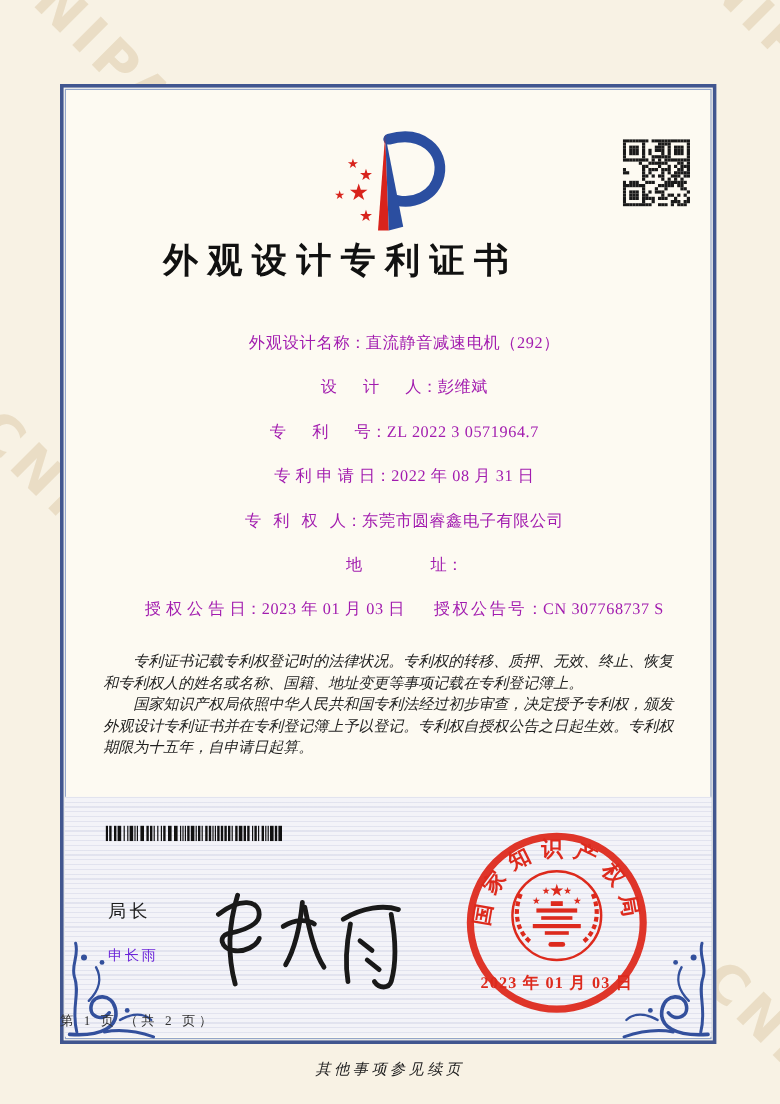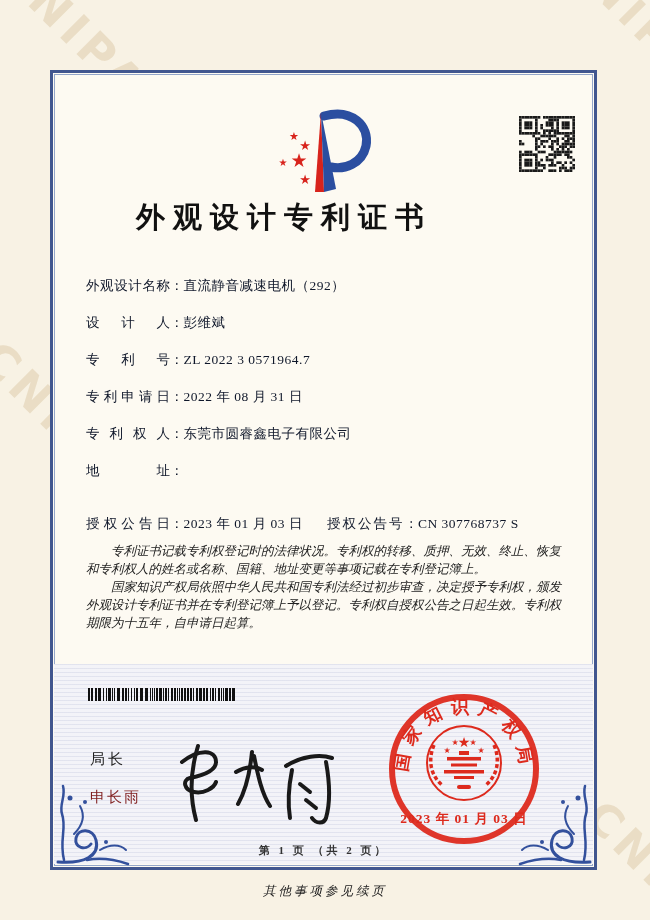--- a/index.html
+++ b/index.html
@@ -8,41 +8,41 @@
   .wm{position:absolute;font-family:"DejaVu Sans","Liberation Sans",sans-serif;font-weight:700;
       color:rgba(196,170,118,0.28);transform:rotate(45deg);letter-spacing:6px;white-space:nowrap;pointer-events:none;}
   .frame{position:absolute;left:50px;top:70px;width:541px;height:794px;border:3px solid #41568f;background:#fdfaf2;}
   .frame-inner{position:absolute;inset:1px;border:1px solid #93a5c9;}
   .cert-no{position:absolute;left:88px;top:106px;font-size:13px;letter-spacing:2.5px;color:#3a3a3a;}
   .logo{position:absolute;left:272px;top:100px;}
   .qr{position:absolute;left:519px;top:116px;width:56px;height:56px;}
   .title{position:absolute;left:50px;top:198px;width:468px;text-align:center;font-size:29px;
          font-weight:bold;letter-spacing:8px;color:#111;}
   .fields{position:absolute;left:86px;top:276px;width:502px;}
-  .frow{display:flex;align-items:flex-start;line-height:20px;margin-bottom:17px;font-size:13.5px;color:#0f172a;}
+  .frow{display:flex;align-items:flex-start;line-height:20px;margin-bottom:17px;font-size:13.5px;color:#a21caf;justify-content:center;}
   .flabel{display:inline-block;width:84px;text-align:justify;text-align-last:justify;flex:0 0 84px;}
   .fcolon{flex:0 0 auto;}
   .fvalue{letter-spacing:0.5px;}
-  .gpair{display:flex;margin-top:16px;}
+  .gpair{display:flex;}
   .gpair2{margin-left:24px;}
   .glabel{letter-spacing:2px;}
   .bodytext{position:absolute;left:86px;top:542px;width:484px;font-size:12.5px;line-height:18px;color:#222;}
   .bodytext p{margin:0;text-indent:2em;font-style:italic;}
   .panel{position:absolute;left:54px;top:664px;width:539px;height:200px;background-color:#f3f3f8;
          background-image:repeating-linear-gradient(180deg,rgba(110,120,175,0.13) 0 1px,rgba(255,255,255,0) 1px 4px);}
   .barcode{position:absolute;left:88px;top:688px;width:152px;height:13px;}
   .signer-title{position:absolute;left:90px;top:750px;font-size:15px;letter-spacing:3px;color:#1c1c1c;}
-  .signer-name{position:absolute;left:90px;top:788px;font-size:15px;letter-spacing:2px;color:#7f1d1d;}
+  .signer-name{position:absolute;left:90px;top:788px;font-size:12px;letter-spacing:2px;color:#6d28d9;}
   .signature{position:absolute;left:160px;top:732px;}
   .seal{position:absolute;left:388px;top:693px;}
   .flourish{position:absolute;top:772px;}
   .flourish.left{left:54px;}
   .flourish.right{left:510px;transform:scaleX(-1);}
-  .page-ind{position:absolute;left:50px;top:843px;width:547px;text-align:center;font-size:11px;
-            letter-spacing:3px;color:#333;font-weight:bold;}
+  .page-ind{position:absolute;left:50px;top:843px;width:547px;text-align:left;font-size:11px;
+            letter-spacing:3px;color:#333;}
   .footer-note{position:absolute;left:0;top:883px;width:650px;text-align:center;font-size:12.5px;
                letter-spacing:3px;color:#222;font-style:italic;}
 </style>
 </head>
 <body>
 
 <div class="page">
 
   <div class="wm" style="left:-18px;top:2px;font-size:46px;">CNIPA</div>
   <div class="wm" style="left:546px;top:-12px;font-size:42px;">CNIPA</div>

